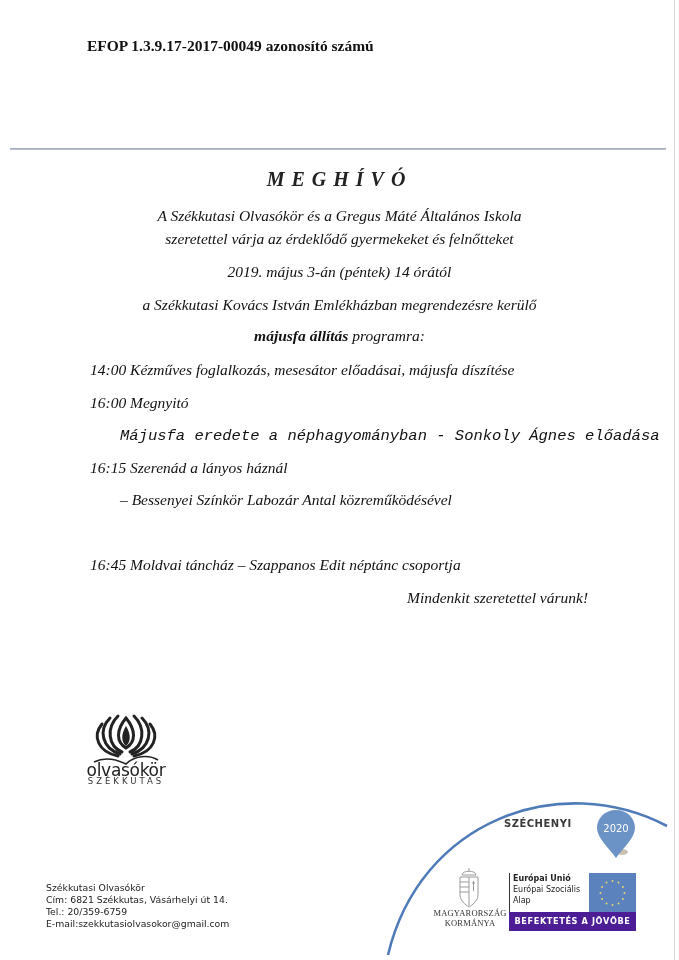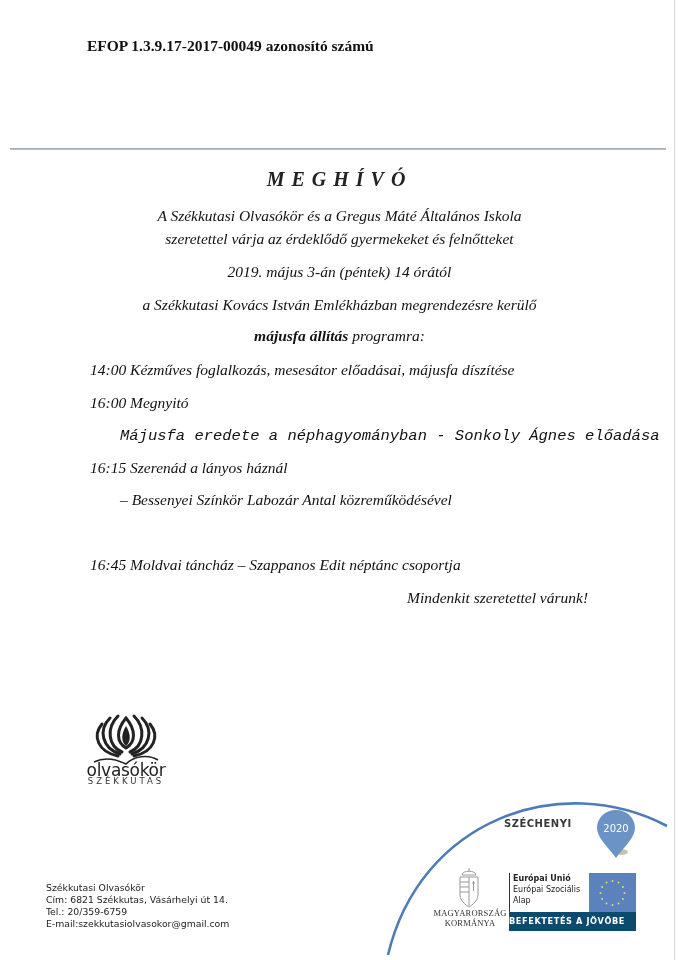--- a/index.html
+++ b/index.html
@@ -27,21 +27,21 @@
     .szechenyi { position: absolute; left: 504px; top: 818px; font-family: "DejaVu Sans", sans-serif; font-weight: bold; font-size: 10px; letter-spacing: 0.5px; color: #3a3a3a; }
     .pin { position: absolute; left: 595px; top: 808px; width: 42px; height: 52px; }
 
     .coat { position: absolute; left: 456px; top: 867px; width: 26px; height: 42px; }
     .gov-text { position: absolute; left: 430px; top: 908px; width: 80px; text-align: center; font-family: "Liberation Serif", serif; font-size: 8.5px; line-height: 10px; color: #333; letter-spacing: 0.2px; }
 
     .eu-bar { position: absolute; left: 509px; top: 873px; width: 1px; height: 40px; background: #333; }
     .eu-text { position: absolute; left: 513px; top: 873px; font-family: "DejaVu Sans", sans-serif; font-size: 8px; line-height: 11px; color: #222; }
     .eu-text .b { font-weight: bold; }
     .eu-flag { position: absolute; left: 589px; top: 873px; width: 47px; height: 40px; background: #5b82bd; }
-    .invest { position: absolute; left: 509px; top: 912px; width: 127px; height: 19px; background: #0c4a6e; color: #fff; font-family: "DejaVu Sans", sans-serif; font-size: 8.2px; font-weight: bold; letter-spacing: 0.6px; text-align: left; line-height: 19px; }
+    .invest { position: absolute; left: 509px; top: 912px; width: 127px; height: 19px; background: #4c1d95; color: #fff; font-family: "DejaVu Sans", sans-serif; font-size: 8.2px; font-weight: bold; letter-spacing: 0.6px; text-align: center; line-height: 19px; }
   </style>
 </head>
 <body>
 
 <div class="page">
   <div class="right-edge"></div>
 
   <div class="header">
     <div>EFOP 1.3.9.17-2017-00049 azonosító számú</div>
   </div>

